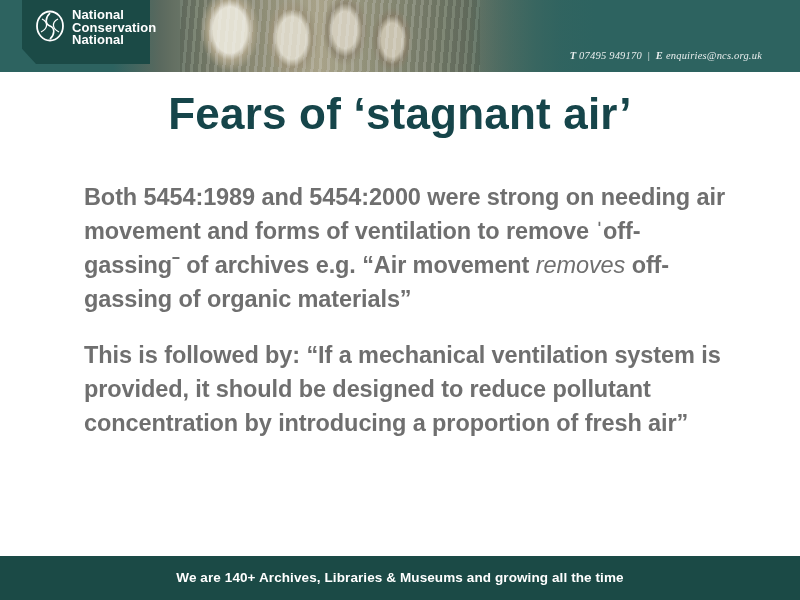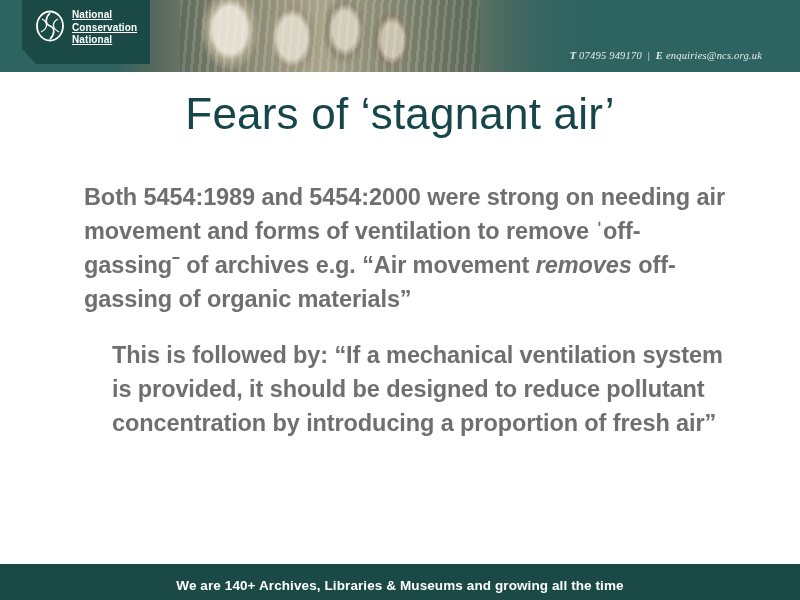--- a/index.html
+++ b/index.html
@@ -83,25 +83,24 @@
     width: 30px;
     height: 32px;
     z-index: 6;
   }
   .logo-text {
     position: absolute;
     left: 72px;
     top: 9px;
     z-index: 6;
     color: #ffffff;
-    font-size: 10px;
+    font-size: 13px;
     font-weight: bold;
     line-height: 12.6px;
     letter-spacing: 0.1px;
-    text-decoration: underline;
   }
 
   
   .contact {
     position: absolute;
     right: 38px;
     top: 22px;
     z-index: 6;
     color: #e9eeee;
     font-family: "Liberation Serif", serif;
@@ -123,55 +122,54 @@
   
   .title {
     position: absolute;
     left: 0;
     top: 88px;
     width: 800px;
     text-align: center;
     color: #16454a;
     font-size: 44px;
     line-height: 52px;
-    font-weight: normal;
+    font-weight: bold;
     letter-spacing: 0.2px;
   }
 
   
   .body-block {
     position: absolute;
     left: 84px;
     top: 180px;
     width: 650px;
   }
   .para {
     color: #6f6f6f;
     font-size: 23.5px;
     line-height: 34px;
     font-weight: bold;
     margin: 0 0 22px 0;
     letter-spacing: -0.1px;
   }
   .para:last-child {
     margin-bottom: 0;
-    margin-left: 28px;
   }
   .para em {
     font-style: italic;
-    font-weight: bold;
+    font-weight: normal;
   }
 
   
   .footer-band {
     position: absolute;
     left: 0;
     bottom: 0;
     width: 800px;
-    height: 36px;
+    height: 44px;
     background: #1b4a46;
   }
   .footer-text {
     position: absolute;
     left: 0;
     top: 0;
     width: 800px;
     height: 44px;
     line-height: 44px;
     text-align: center;

